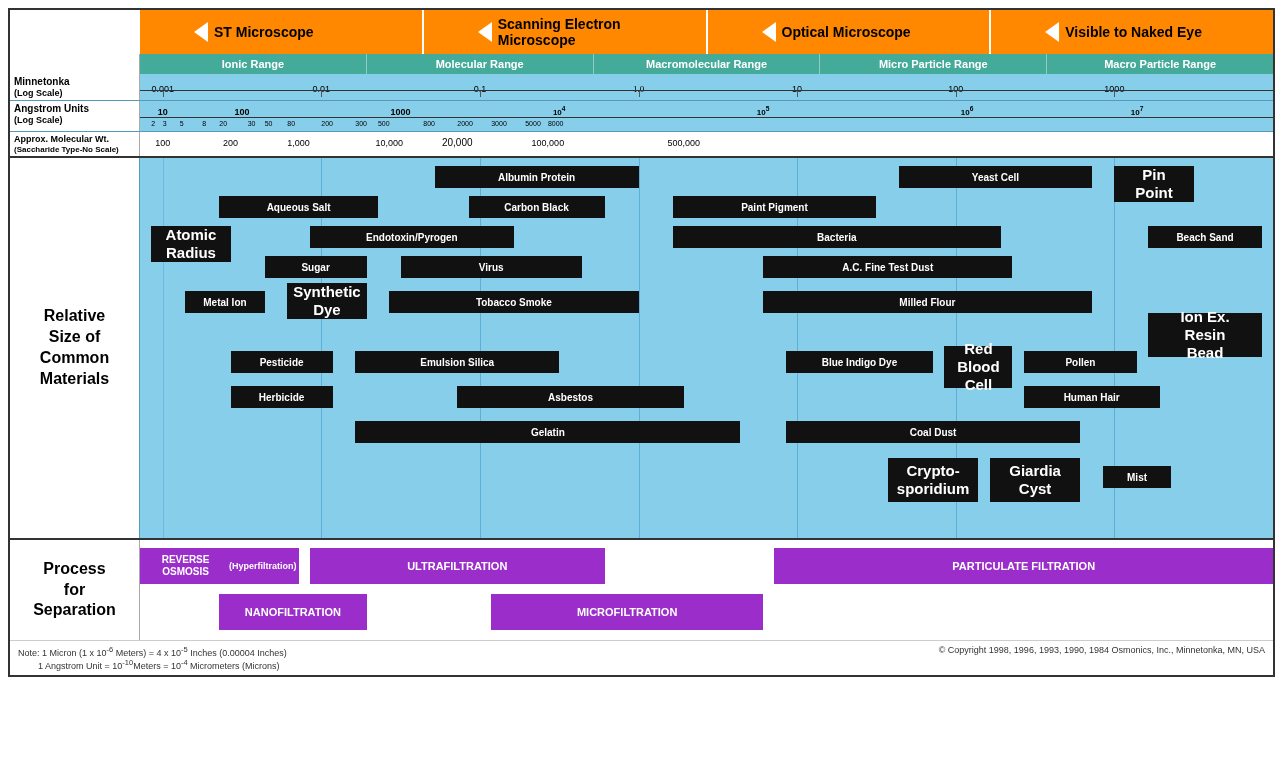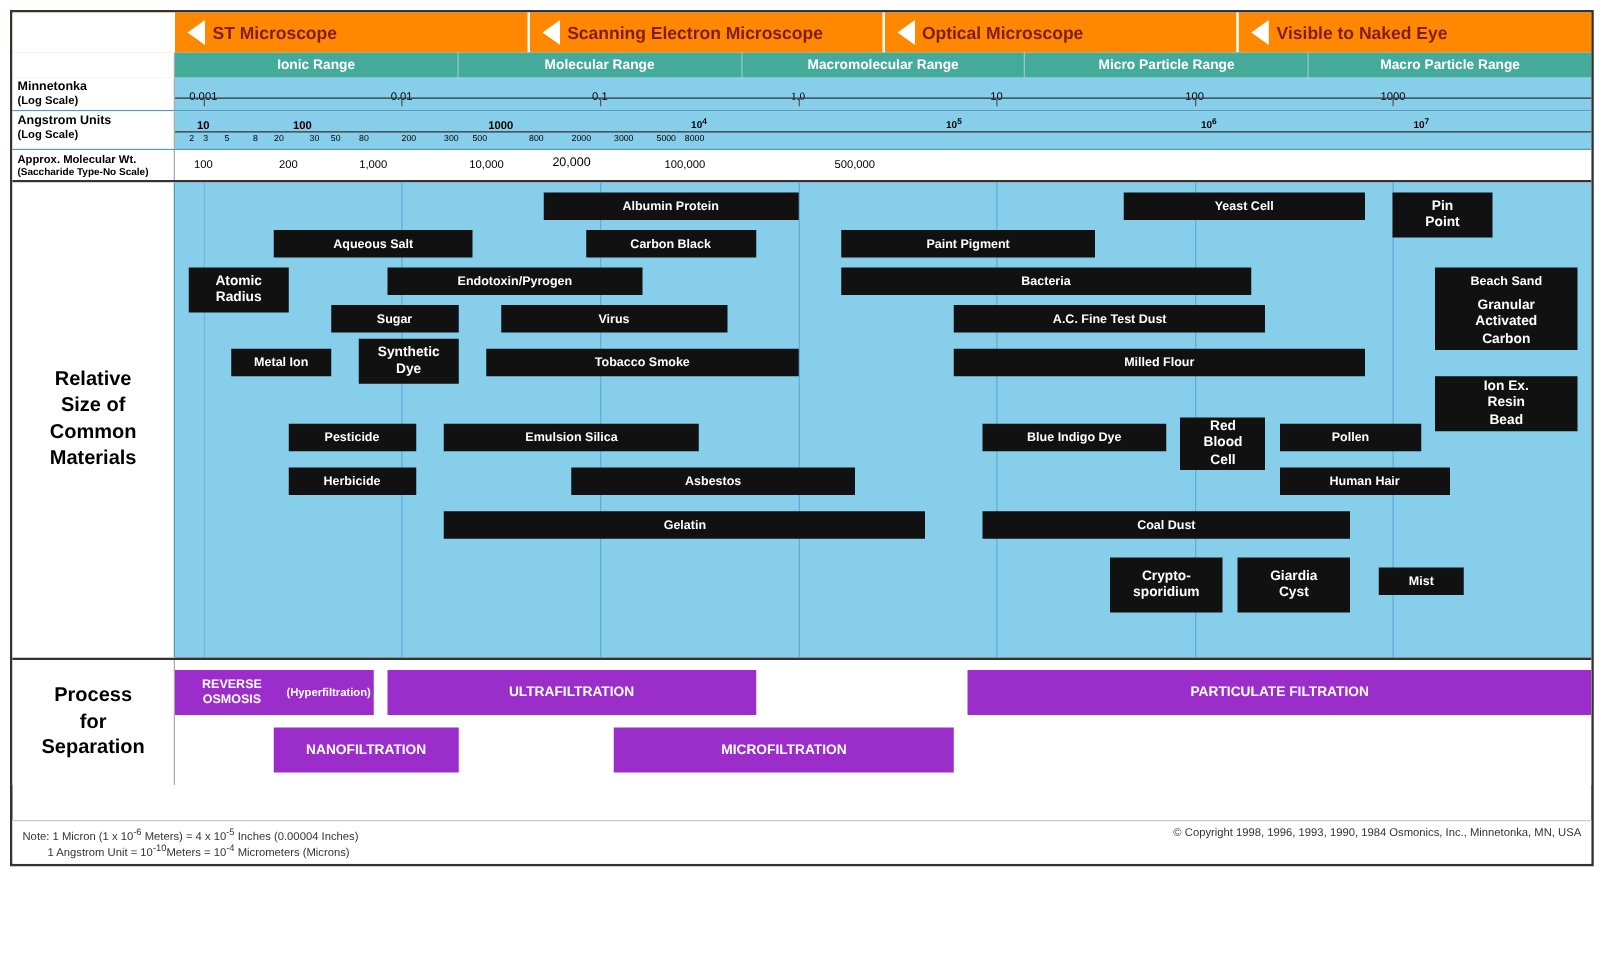--- a/index.html
+++ b/index.html
@@ -12,23 +12,24 @@
     }
     .outer {
       border: 2px solid #333;
       margin: 8px;
       background: #fff;
     }
     
     .microscope-bar {
       display: flex;
       background: #f80;
-      color: #7f1d1d;
+      color: #000000;
       font-weight: bold;
       font-size: 14px;
+      gap: 44px;
     }
     .microscope-bar .ms-item {
       flex: 1;
       padding: 6px 10px;
       border-right: 2px solid #fff;
       display: flex;
       align-items: center;
       gap: 6px;
     }
     .microscope-bar .ms-item:last-child { border-right: none; }
@@ -95,21 +96,21 @@
       font-weight: bold;
       font-size: 10px;
       display: flex;
       align-items: center;
       justify-content: center;
       text-align: center;
       padding: 2px 4px;
       white-space: nowrap;
     }
     .mat-bar.small-text {
-      font-size: 11px;
+      font-size: 15px;
     }
     
     .process-section {
       display: flex;
       background: #fff;
       border-top: 2px solid #333;
       min-height: 100px;
     }
     .process-label {
       width: 130px;
@@ -143,21 +144,20 @@
     }
     
     .footer {
       background: #fff;
       padding: 4px 8px;
       font-size: 9px;
       color: #333;
       display: flex;
       justify-content: space-between;
       border-top: 1px solid #ccc;
-      margin-top: 28px;
     }
     .scale-num {
       position: absolute;
       font-size: 9px;
       transform: translateX(-50%);
       bottom: 2px;
     }
   </style>
 </head>
 <body>
@@ -306,21 +306,20 @@
       <div class="mat-bar" style="left:47%;width:29%;top:68px;height:22px;">Bacteria</div>
 
       <div class="mat-bar" style="left:89%;width:10%;top:68px;height:22px;">Beach Sand</div>
 
       <div class="mat-bar" style="left:11%;width:9%;top:98px;height:22px;">Sugar</div>
 
       <div class="mat-bar" style="left:23%;width:16%;top:98px;height:22px;">Virus</div>
 
       <div class="mat-bar" style="left:55%;width:22%;top:98px;height:22px;">A.C. Fine Test Dust</div>
 
-      <div class="mat-bar small-text" style="left:89%;width:10%;top:90px;height:44px;white-space:normal;line-height:1.2;text-align:center;">Granular<br>Activated<br>Carbon</div>
 
       <div class="mat-bar" style="left:4%;width:7%;top:133px;height:22px;">Metal Ion</div>
 
       <div class="mat-bar small-text" style="left:13%;width:7%;top:125px;height:36px;white-space:normal;line-height:1.2;">Synthetic<br>Dye</div>
 
       <div class="mat-bar" style="left:22%;width:22%;top:133px;height:22px;">Tobacco Smoke</div>
 
       <div class="mat-bar" style="left:55%;width:29%;top:133px;height:22px;">Milled Flour</div>
 
 

